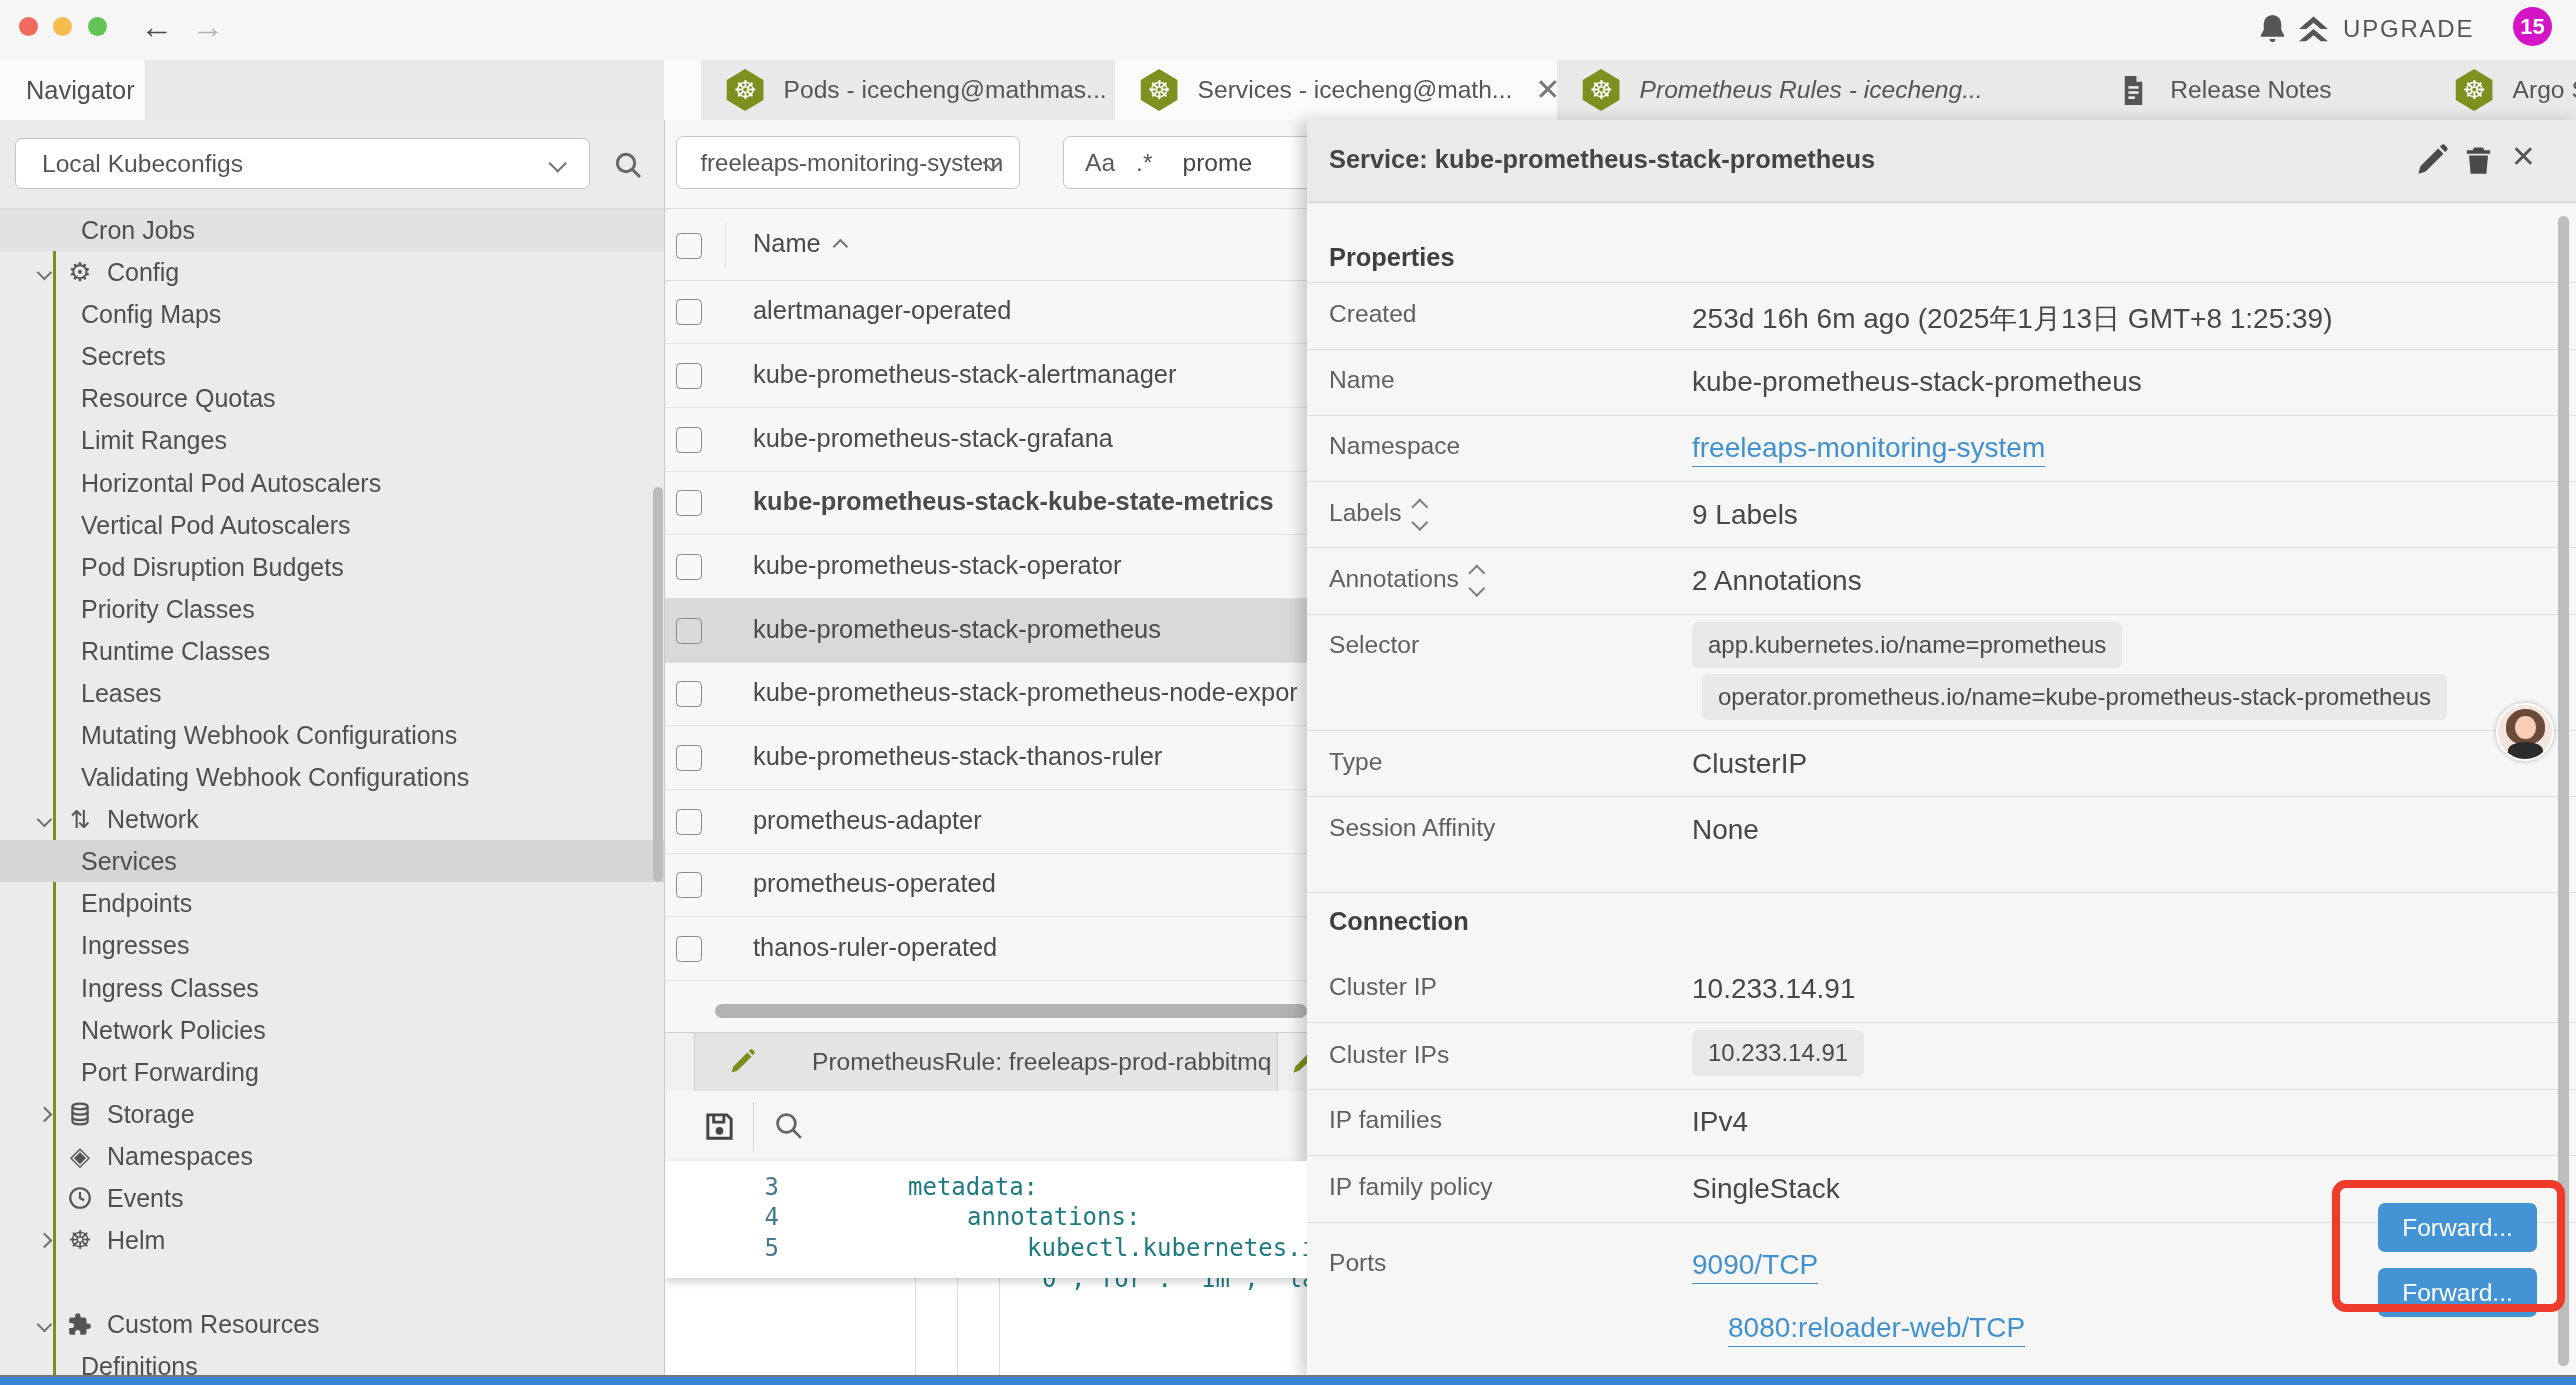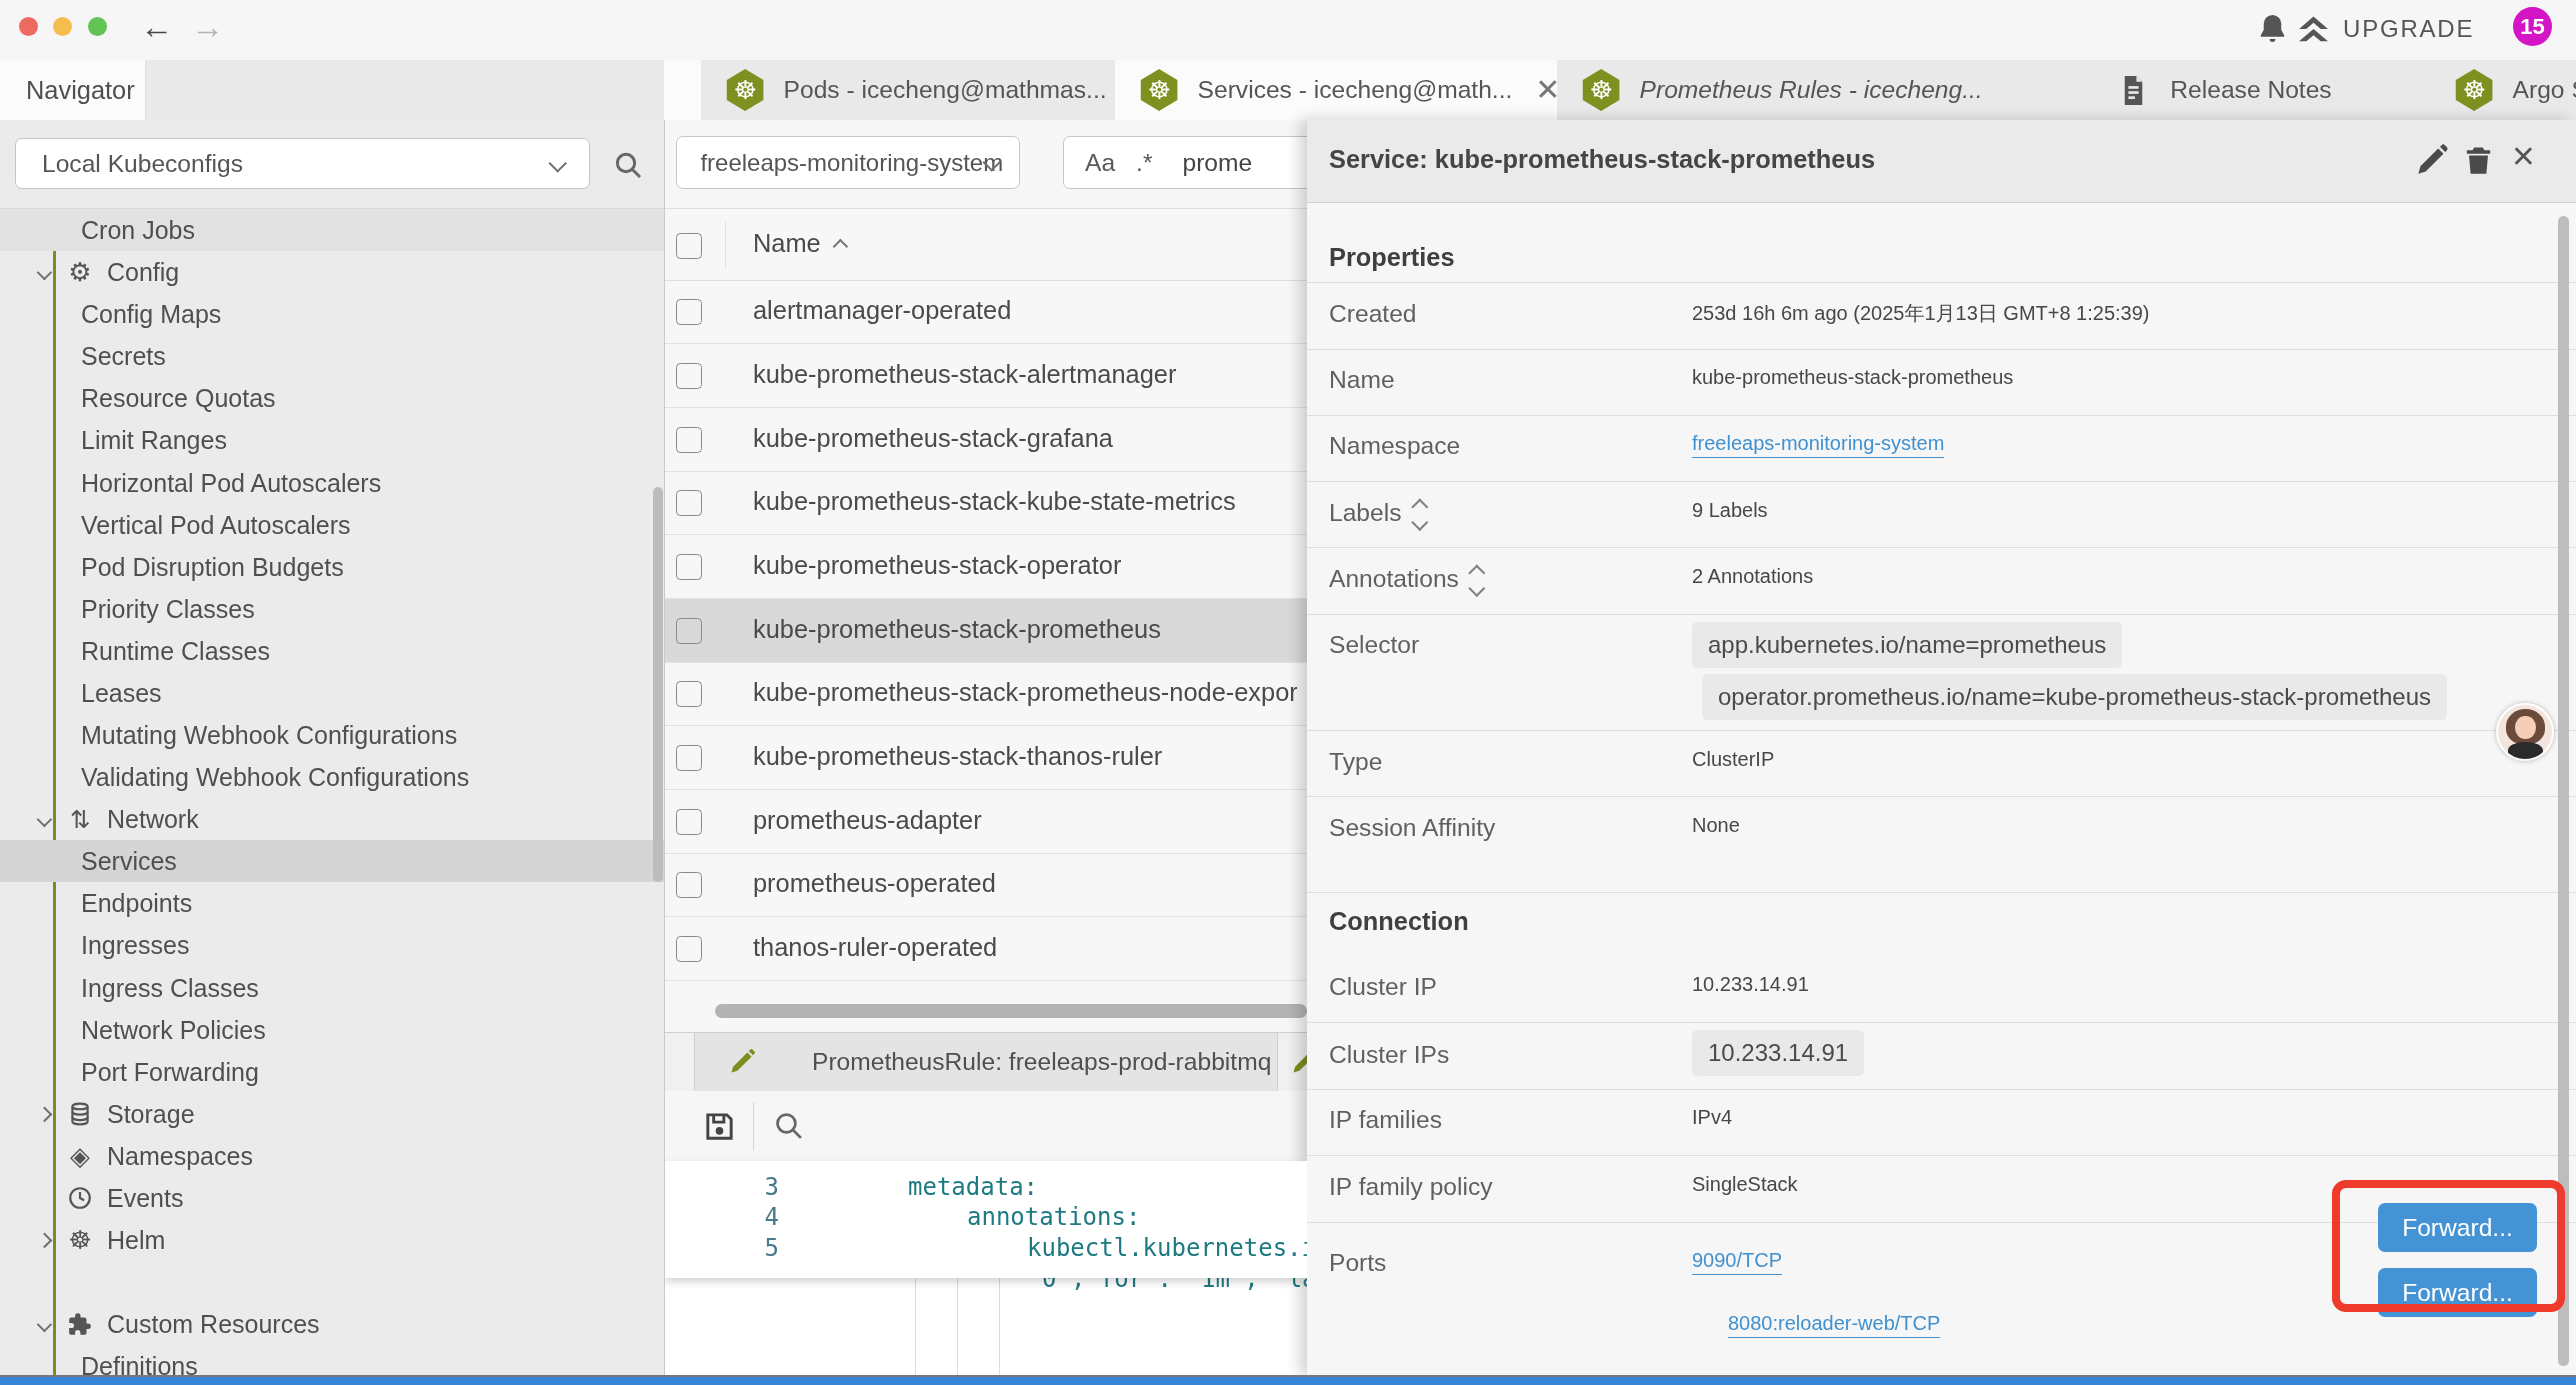--- a/index.html
+++ b/index.html
@@ -94,21 +94,21 @@
   .iguide{position:absolute;top:117px;width:0.9px;height:97px;background:#dcdcdc;}
 
   
   .detail{left:1307px;top:120px;width:1269px;height:1256px;background:#f6f6f6;box-shadow:-7px 0 14px rgba(0,0,0,.18);overflow:hidden;}
   .dhead{position:absolute;left:0;top:0;width:1269px;height:82px;background:#eaeaea;border-bottom:0.9px solid #cfcfcf;}
   .dtitle{position:absolute;left:22px;top:24.6px;font-size:25.4px;font-weight:700;color:#454545;}
   .hicon{position:absolute;top:23px;width:35px;height:35px;}
   .dclose{position:absolute;top:16px;font-size:39px;color:#555;line-height:1;font-weight:400;}
   .dsec{position:absolute;left:22px;font-size:25.4px;font-weight:700;color:#3f3f3f;}
   .dlbl{position:absolute;left:22px;font-size:24.6px;color:#606060;white-space:nowrap;}
-  .dval{position:absolute;left:385px;font-size:20px;color:#474747;white-space:nowrap;}
+  .dval{position:absolute;left:385px;font-size:28px;color:#474747;white-space:nowrap;}
   .dval.link{color:#4191cf;border-bottom:1.8px solid #4191cf;padding-bottom:1.8px;}
   .chip{background:#e9e9e9;border-radius:5.3px;padding:8.8px 16px;font-size:24px;color:#4a4a4a;white-space:nowrap;display:inline-block;}
   .dline{position:absolute;left:0;width:1269px;height:0.9px;background:#dedede;}
   .sortcarets{display:inline-flex;flex-direction:column;gap:4.4px;margin-left:12.3px;vertical-align:middle;}
   .sc-u{width:9.6px;height:9.6px;border-left:2.2px solid #808080;border-top:2.2px solid #808080;transform:rotate(45deg);}
   .sc-d{width:9.6px;height:9.6px;border-left:2.2px solid #808080;border-top:2.2px solid #808080;transform:rotate(225deg);}
   .fwdbtn{position:absolute;left:1071px;width:159px;height:49px;background:#4493d4;border-radius:7px;color:#fff;
           font-size:24.6px;display:flex;align-items:center;justify-content:center;}
   .redbox{position:absolute;left:1025px;top:1060px;width:217px;height:116px;border:8px solid #ee3b2c;border-radius:14px;z-index:5;}
   .dscroll{position:absolute;left:1251px;top:96px;width:10.5px;height:1150px;background:#bdbdbd;border-radius:5.3px;}
@@ -352,21 +352,21 @@
         <div class="lrow" style="top: 224px;">
           <span class="cbox" style="top:19px;"></span>
           <span class="rname nowrap" style="max-width:544px;">kube-prometheus-stack-alertmanager</span>
           <span style="position:absolute;left:0;bottom:0;width:642px;height:0.9px;background:#e2e2e2;"></span>
         </div>
         <div class="lrow" style="top: 288px;">
           <span class="cbox" style="top:19px;"></span>
           <span class="rname nowrap" style="max-width:544px;">kube-prometheus-stack-grafana</span>
           <span style="position:absolute;left:0;bottom:0;width:642px;height:0.9px;background:#e2e2e2;"></span>
         </div>
-        <div class="lrow" style="top: 351px;">
+        <div class="lrow" style="top: 351px; font-weight: bold;">
           <span class="cbox" style="top:19px;"></span>
           <span class="rname nowrap" style="max-width:544px;">kube-prometheus-stack-kube-state-metrics</span>
           <span style="position:absolute;left:0;bottom:0;width:642px;height:0.9px;background:#e2e2e2;"></span>
         </div>
         <div class="lrow" style="top: 415px;">
           <span class="cbox" style="top:19px;"></span>
           <span class="rname nowrap" style="max-width:544px;">kube-prometheus-stack-operator</span>
           <span style="position:absolute;left:0;bottom:0;width:642px;height:0.9px;background:#e2e2e2;"></span>
         </div>
         <div class="lrow sel" style="top: 479px;">

